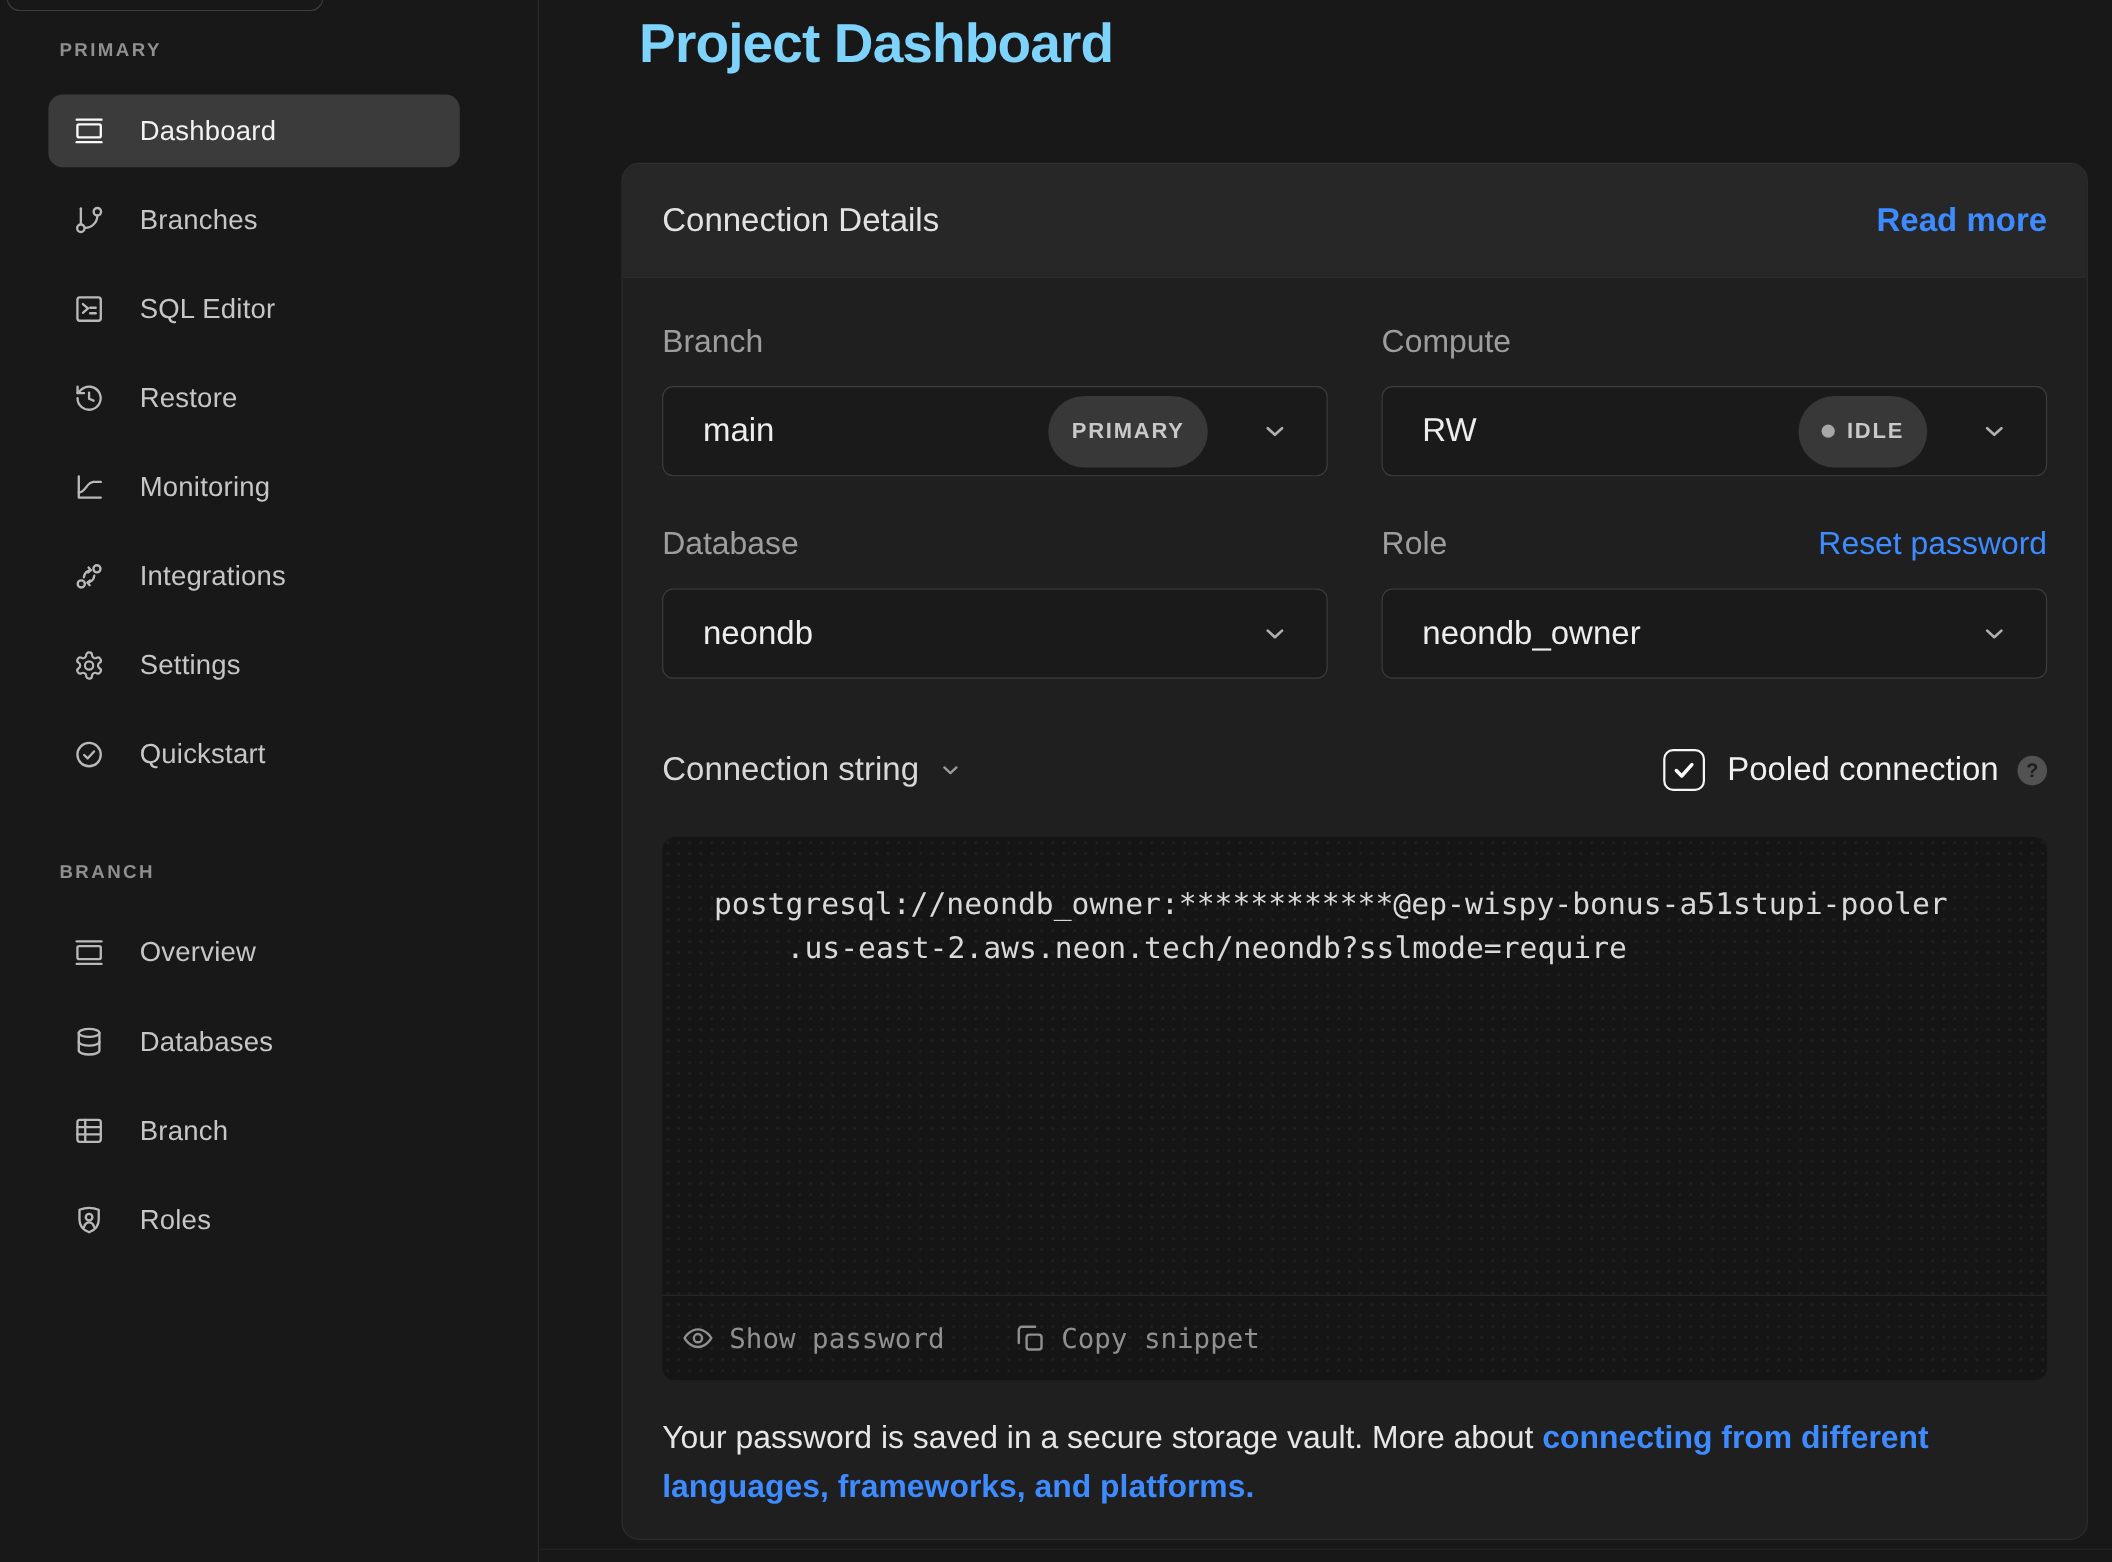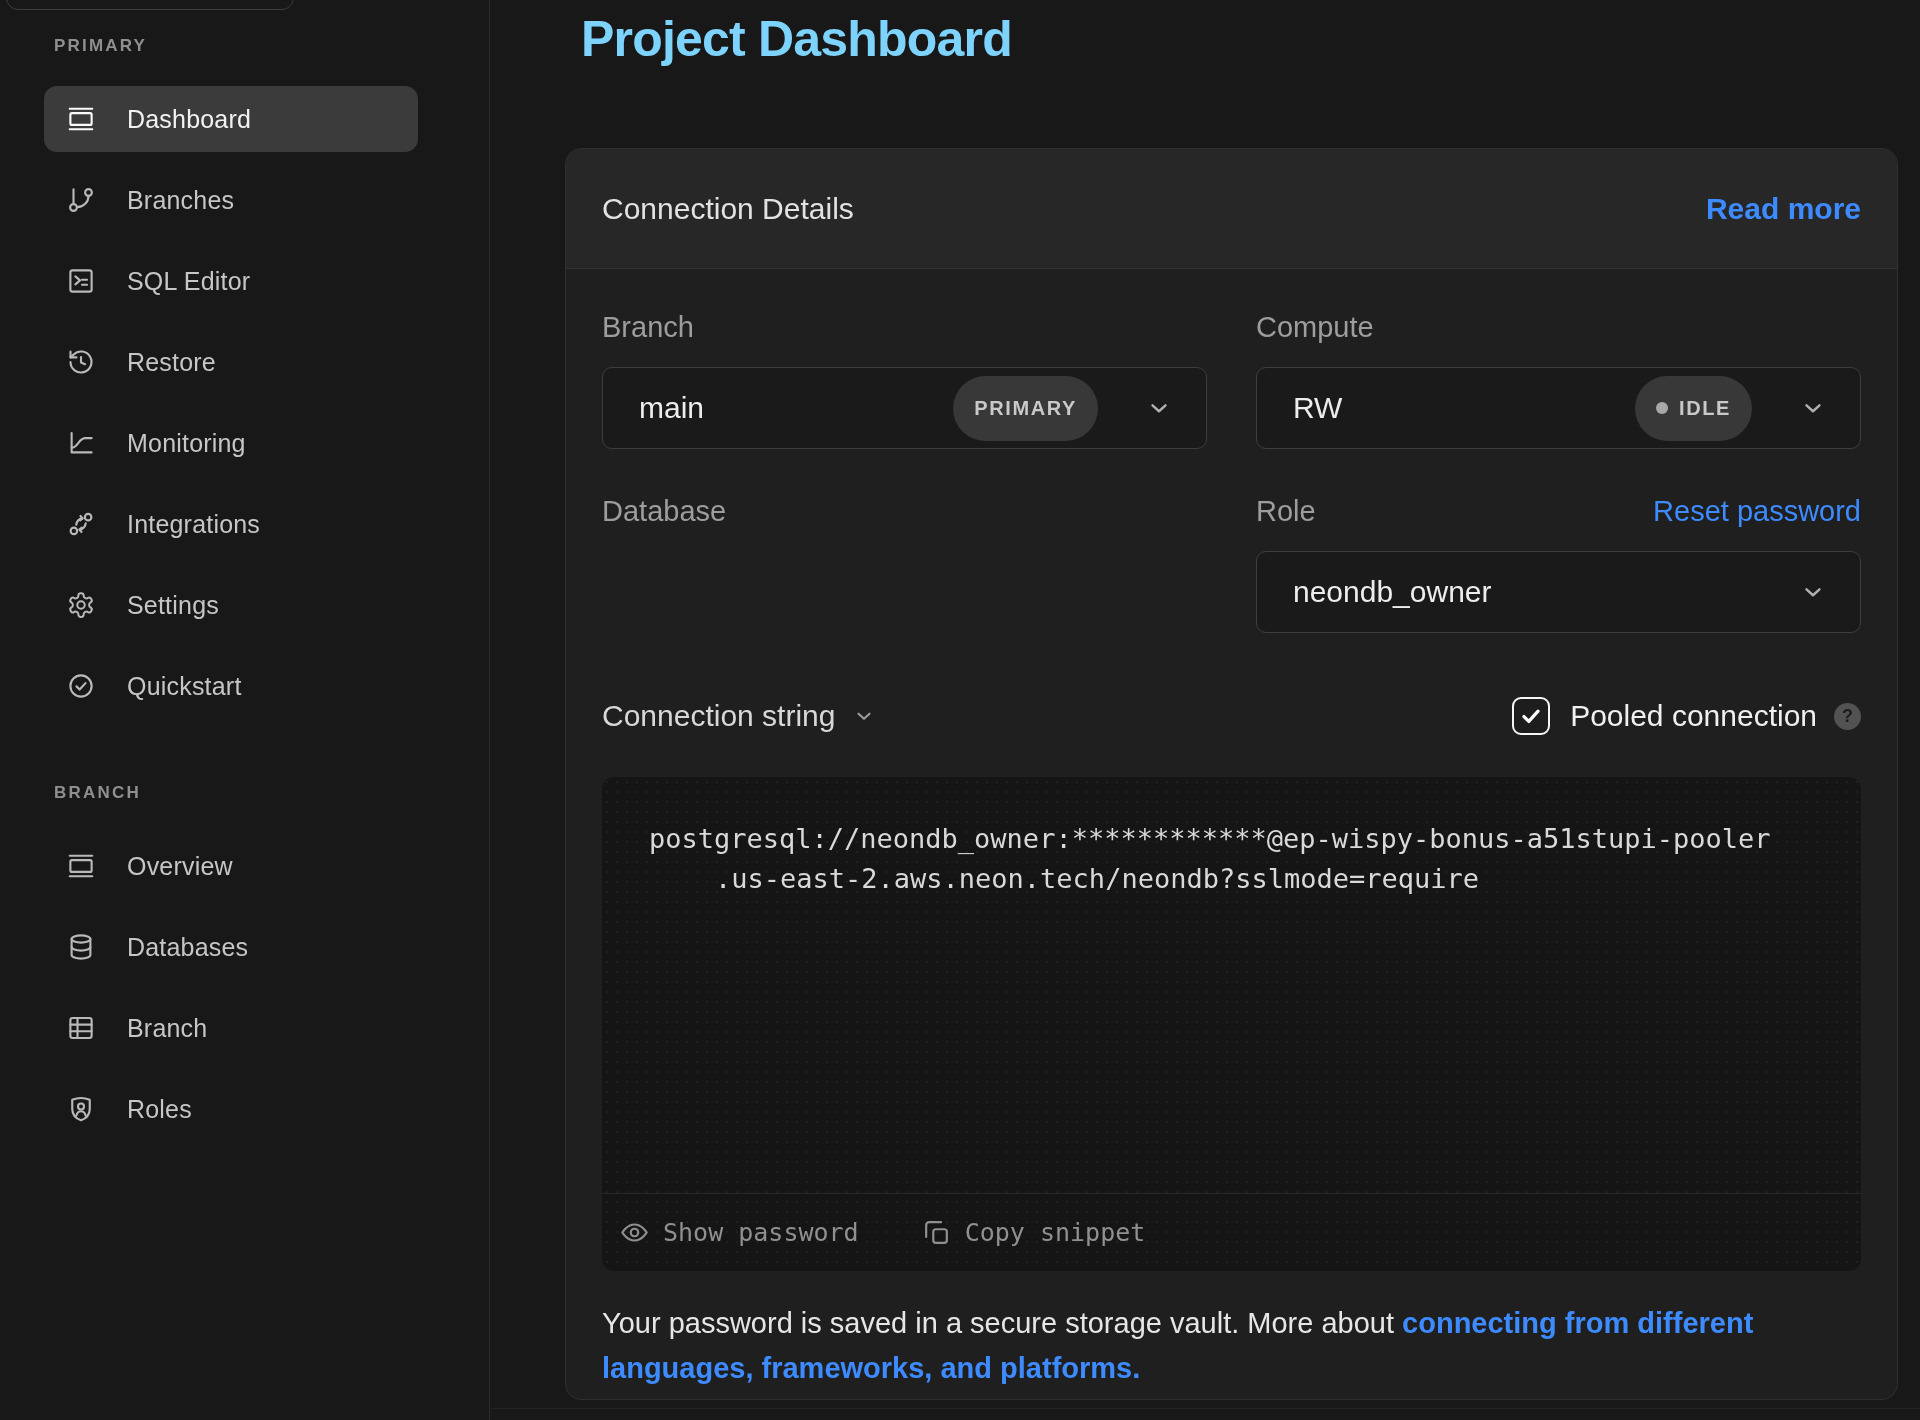--- a/index.html
+++ b/index.html
@@ -43,21 +43,21 @@
     font-size:50px; font-weight:700; letter-spacing:-0.8px; color:#7dd3fc;
   }
   .bottom-hairline { position:absolute; left:0; right:0; top:1408px; height:1px; background:#242424; }
 
   
   .card {
     position:absolute; left:74px; top:148px; width:1333px; height:1252px;
     background:#1f1f1f; border:1px solid #2f2f2f; border-radius:16px;
   }
   .card-header {
-    height:120px; background:#272727; border-bottom:1px solid #313131;
+    height:104px; background:#272727; border-bottom:1px solid #313131;
     border-radius:15px 15px 0 0; display:flex; align-items:center;
     justify-content:space-between; padding:0 36px;
   }
   .card-title { font-size:30px; font-weight:500; color:#e2e2e2; }
   .read-more { font-size:30px; font-weight:600; color:var(--accent); text-decoration:none; cursor:pointer; }
 
   .card-body { padding:40px 36px 0 36px; }
 
   .field-grid {
     display:grid; grid-template-columns:1fr 1fr; column-gap:49px; row-gap:44px;
@@ -326,20 +326,28 @@
               <svg viewBox="0 0 24 24" fill="none" stroke="currentColor" stroke-width="2.2" stroke-linecap="round" stroke-linejoin="round">
                   <polyline points="6,9.5 12,15 18,9.5"></polyline>
                 </svg>
             </span>
           </div>
         </div>
 
         <div class="field">
           <div class="field-label-row">
             <span class="field-label">Database</span>
+          </div>
+          <div class="select">
+            <span class="select-value">neondb</span>
+            <span class="chevron pushed">
+              <svg viewBox="0 0 24 24" fill="none" stroke="currentColor" stroke-width="2.2" stroke-linecap="round" stroke-linejoin="round">
+                  <polyline points="6,9.5 12,15 18,9.5"></polyline>
+                </svg>
+            </span>
           </div>
         </div>
 
         <div class="field">
           <div class="field-label-row">
             <span class="field-label">Role</span>
             <a class="reset-link">Reset password</a>
           </div>
           <div class="select">
             <span class="select-value">neondb_owner</span>

